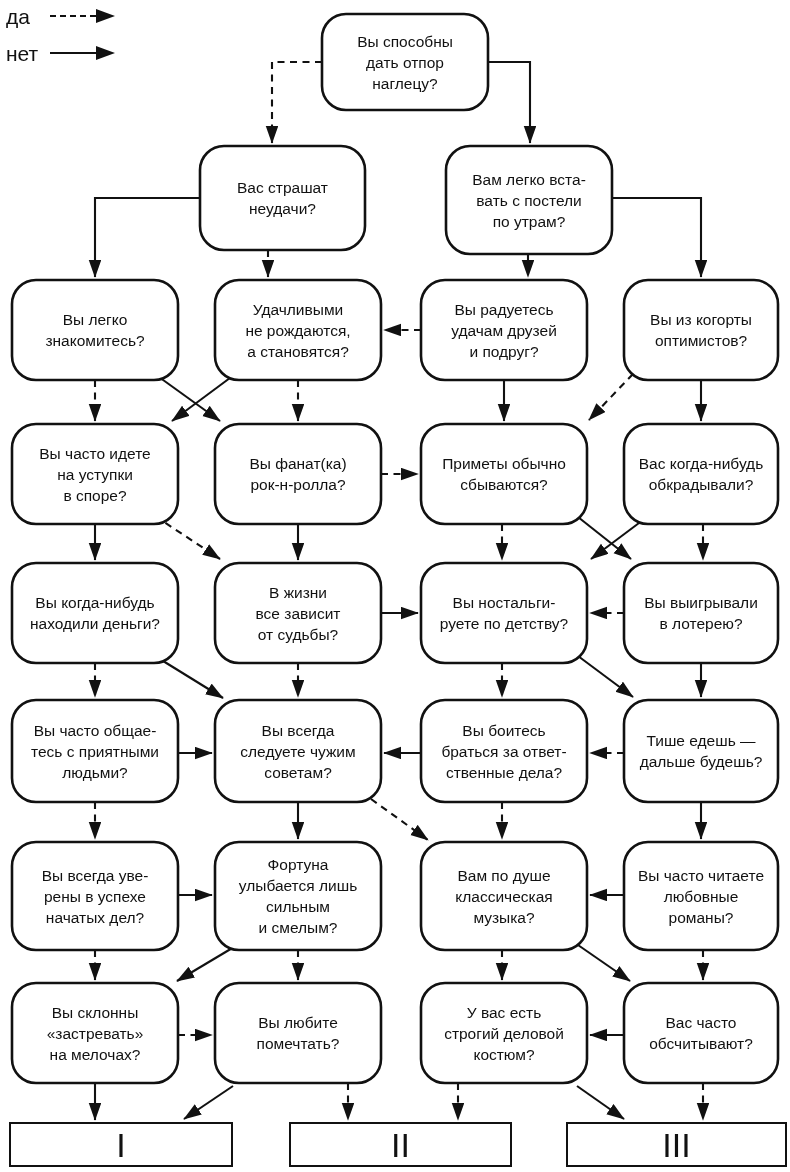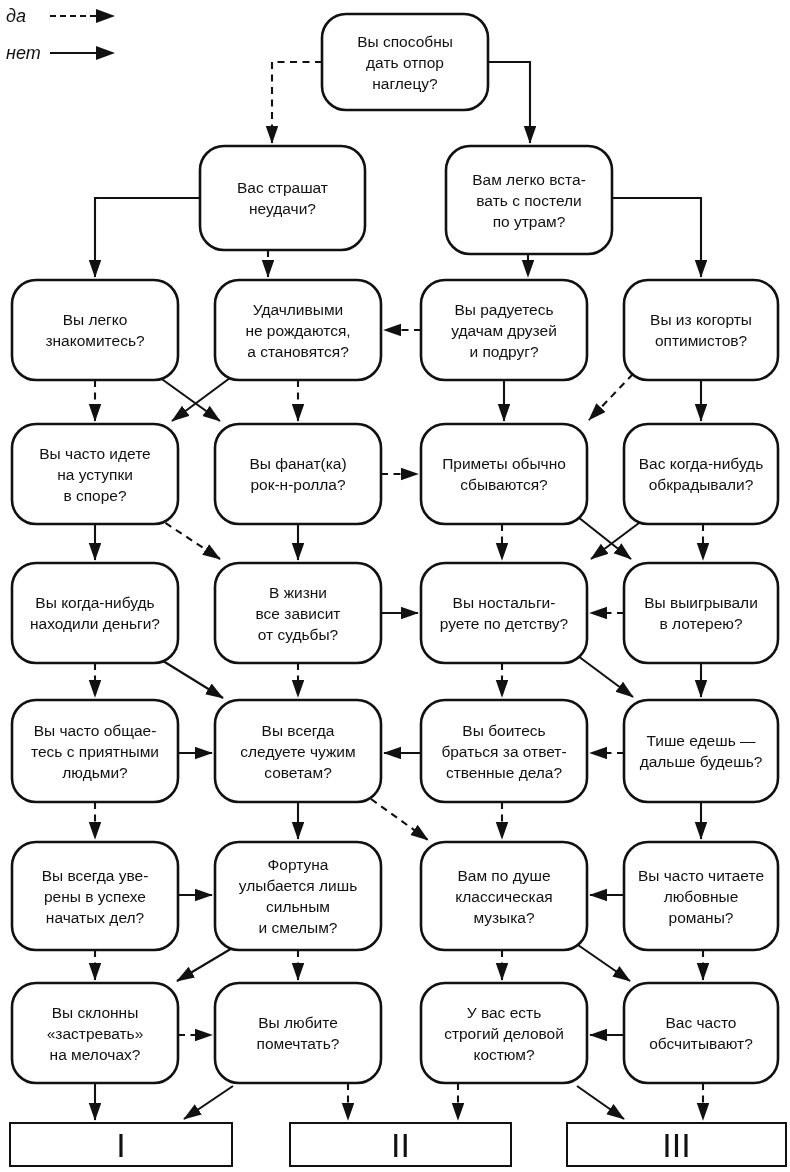--- a/index.html
+++ b/index.html
@@ -1,21 +1,21 @@
 <!DOCTYPE html>
 <html><head>
 <meta charset="utf-8">
 <style>
   html,body{margin:0;padding:0;background:#ffffff;}
   body{width:790px;height:1172px;position:relative;overflow:hidden;
        font-family:"Liberation Sans",sans-serif;color:#111;}
   #flow{position:absolute;left:0;top:0;}
   .legend{position:absolute;top:5px;left:6px;z-index:2;}
   .legend-row{display:flex;align-items:center;height:22px;margin-bottom:15px;}
-  .legend-label{font-style:italic;font-size:18px;line-height:1;width:44px;display:inline-block;}
+  .legend-label{font-size:21px;line-height:1;width:44px;display:inline-block;}
   .arrow{display:flex;align-items:center;}
   .arrow .shaft{display:block;width:46px;height:0;border-top:2px solid #111;}
   .arrow.dashed .shaft{border-top-style:dashed;}
   .arrow .tip{display:block;width:0;height:0;border-left:19px solid #111;
               border-top:7px solid transparent;border-bottom:7px solid transparent;}
 </style>
 </head>
 <body>
 
 <div class="legend">

